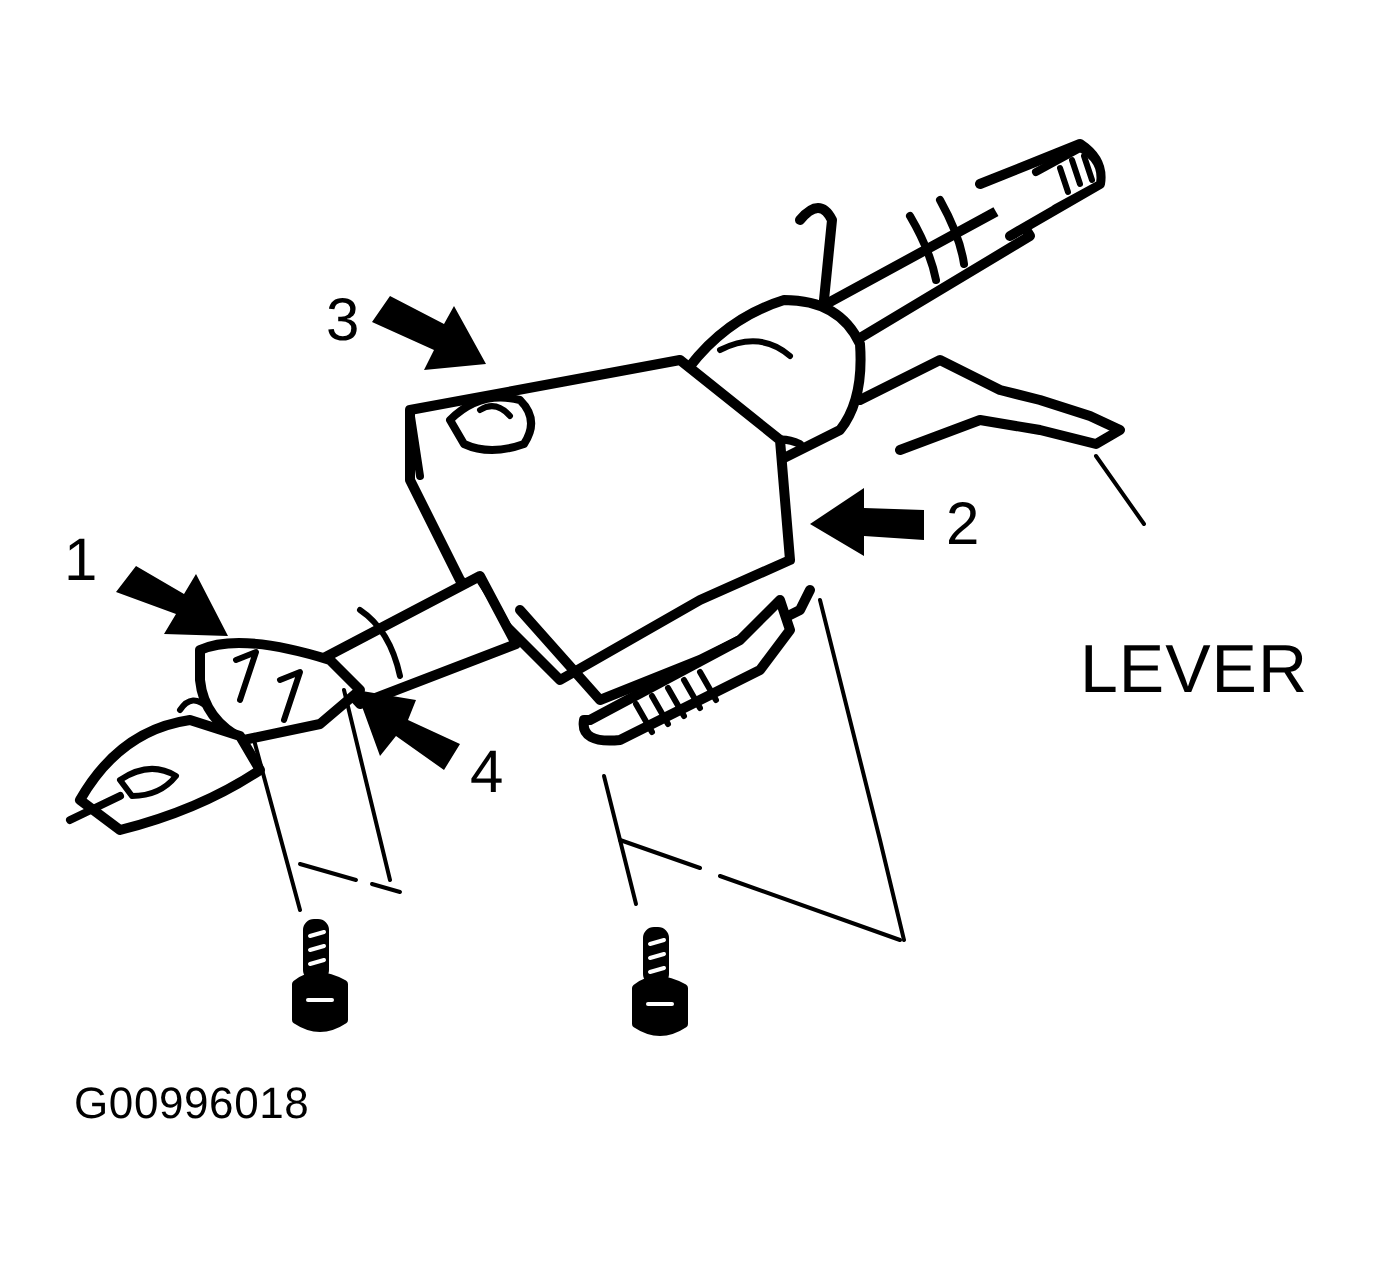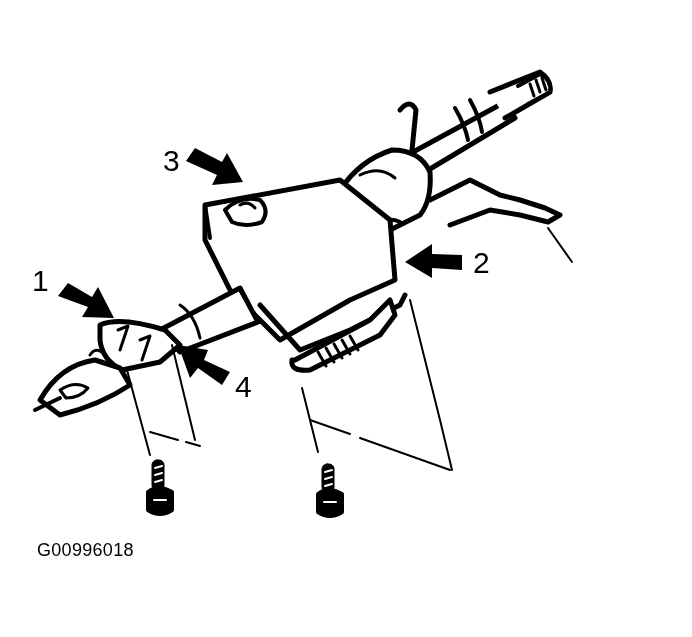--- a/index.html
+++ b/index.html
@@ -4,21 +4,21 @@
   <style>
     html, body { margin: 0; padding: 0; background: #ffffff; }
     body { width: 692px; height: 637px; position: relative; overflow: hidden;
            font-family: "Liberation Sans", sans-serif; color: #000; }
     .canvas { position: absolute; left: 0; top: 0; width: 692px; height: 637px; }
     svg.art { position: absolute; left: 0; top: 0; }
     .label { position: absolute; font-family: "Liberation Sans", sans-serif;
              color: #000; line-height: 1; white-space: nowrap; }
     .callout { font-size: 30px; }
     .tilt { font-size: 34px; letter-spacing: 0.5px; }
-    .figid { font-size: 18px; letter-spacing: 0.3px; }
+    .figid { font-size: 22px; letter-spacing: 0.3px; }
   </style>
 </head>
 <body>
 
 <div class="canvas">
 
   <svg class="art" width="692" height="637" viewBox="0 0 692 637" fill="none" stroke="#000" stroke-linecap="round" stroke-linejoin="round">
 
     <g>
       <path d="M380 170 L505 102 L515 118 L395 190 Z" stroke-width="5" fill="#fff"></path>
@@ -106,15 +106,16 @@
     <g>
       <polygon points="230,372 222,385 198,368 190,378 178,345 208,350 204,360" fill="#000" stroke="none"></polygon>
     </g>
   </svg>
 
   <span class="label callout" style="left:32px; top:266px;">1</span>
   <span class="label callout" style="left:473px; top:248px;">2</span>
   <span class="label callout" style="left:163px; top:146px;">3</span>
   <span class="label callout" style="left:235px; top:372px;">4</span>
 
+  <span class="label tilt" style="left:540px; top:318px;">LEVER</span>
 
   <span class="label figid" style="left:37px; top:541px;">G00996018</span>
 </div>
 
 </body></html>

